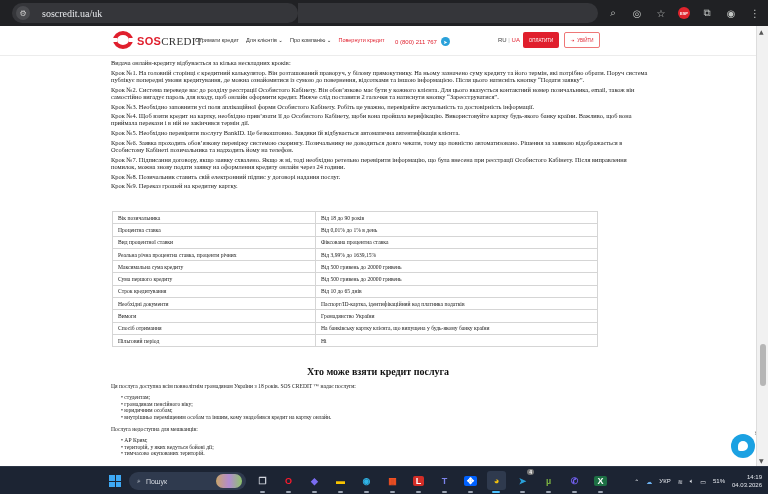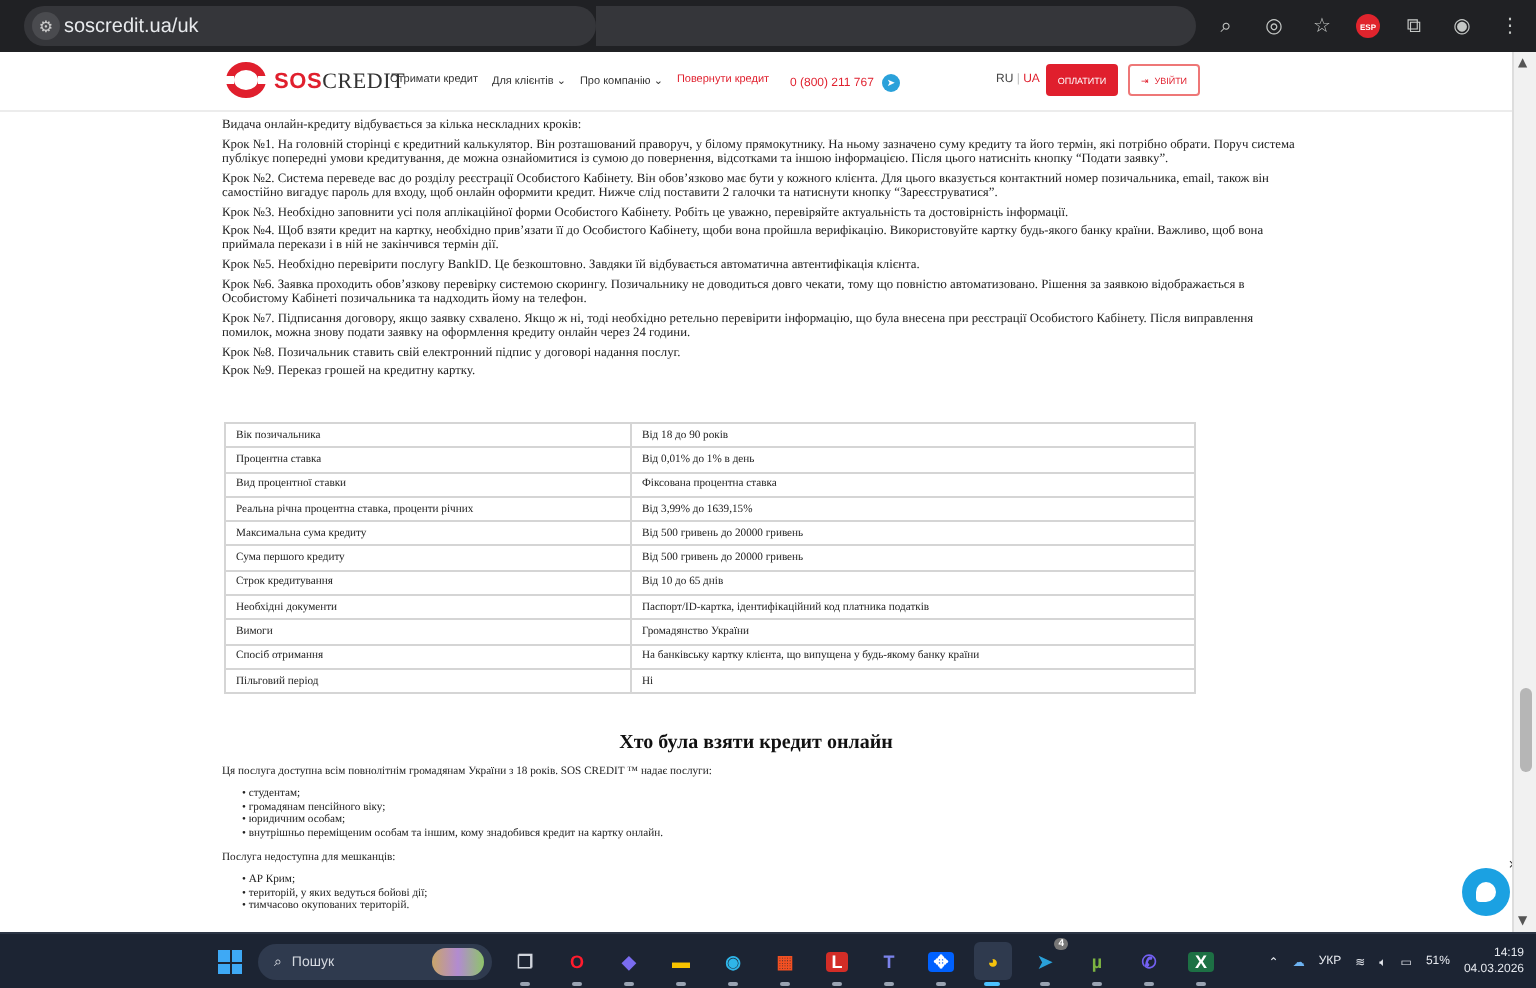--- a/index.html
+++ b/index.html
@@ -1,20 +1,20 @@
 <!DOCTYPE html>
 <html><head>
 <meta charset="utf-8">
 <style>
 *{box-sizing:border-box;margin:0;padding:0}
 html,body{width:768px;height:494px;overflow:hidden;background:#fff;font-family:"Liberation Serif",serif}
 #chrome{position:absolute;left:0;top:0;width:768px;height:26px;background:#202124;}
 .urlbar{position:absolute;left:12px;top:3px;width:286px;height:20px;background:#35363a;border-radius:10px;display:flex;align-items:center;}
 .urlbar .tune{width:14px;height:14px;margin-left:4px;border-radius:7px;background:#4a4b4f;color:#ccc;font-size:8px;display:flex;align-items:center;justify-content:center;font-family:"DejaVu Sans",sans-serif}
-.urlbar .url{color:#e8eaed;font-size:10px;margin-left:2px;font-family:Liberation Sans, sans-serif}
+.urlbar .url{color:#e8eaed;font-size:10px;margin-left:12px;font-family:Liberation Serif, serif}
 .rbar{position:absolute;left:298px;top:3px;width:300px;height:20px;background:#35363a;border-radius:0 10px 10px 0}
 .ticons{position:absolute;right:0;top:0;height:26px;display:flex;align-items:center;gap:10px;padding-right:6px}
 .ticon{color:#c4c7c5;font-size:10px;font-family:"DejaVu Sans",sans-serif;width:14px;text-align:center}
 .ext-red{width:12px;height:12px;border-radius:6px;background:#e0242d;color:#fff;font-size:4px;display:flex;align-items:center;justify-content:center;font-family:"Liberation Sans",sans-serif;font-weight:bold}
 #page{position:absolute;left:0;top:26px;width:756px;height:440px;background:#fff;overflow:hidden}
 #vscroll{position:absolute;left:756px;top:26px;width:12px;height:440px;background:#f1f1f1;border-left:1px solid #ddd}
 #vscroll .thumb{position:absolute;left:3px;top:318px;width:6px;height:42px;background:#b6b6b6;border-radius:3px}
 #vscroll .arr{position:absolute;left:2px;font-size:6px;color:#555;font-family:"DejaVu Sans",sans-serif}
 header.site{position:absolute;left:0;top:0;width:756px;height:30px;border-bottom:1px solid #ececec;background:#fff}
 .logo{position:absolute;left:113px;top:5px;display:flex;align-items:center;gap:4px}
@@ -162,21 +162,21 @@
           <td>Спосіб отримання</td>
           <td>На банківську картку клієнта, що випущена у будь-якому банку країни</td>
         </tr>
     <tr>
           <td>Пільговий період</td>
           <td>Ні</td>
         </tr>
   </tbody>
     </table>
 
-  <h2 class="who">Хто була взяти кредит онлайн</h2>
+  <h2 class="who">Хто може взяти кредит послуга</h2>
   <div class="who-body">
     <p>Ця послуга доступна всім повнолітнім громадянам України з 18 років. SOS CREDIT ™ надає послуги:</p>
     <ul>
       <li>студентам;</li>
       <li>громадянам пенсійного віку;</li>
       <li>юридичним особам;</li>
       <li>внутрішньо переміщеним особам та іншим, кому знадобився кредит на картку онлайн.</li>
     </ul>
     <p>Послуга недоступна для мешканців:</p>
     <ul>

